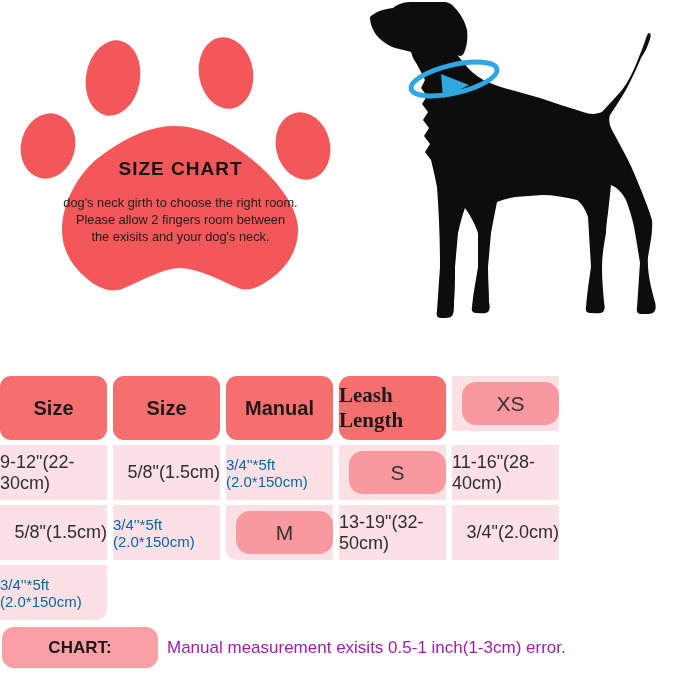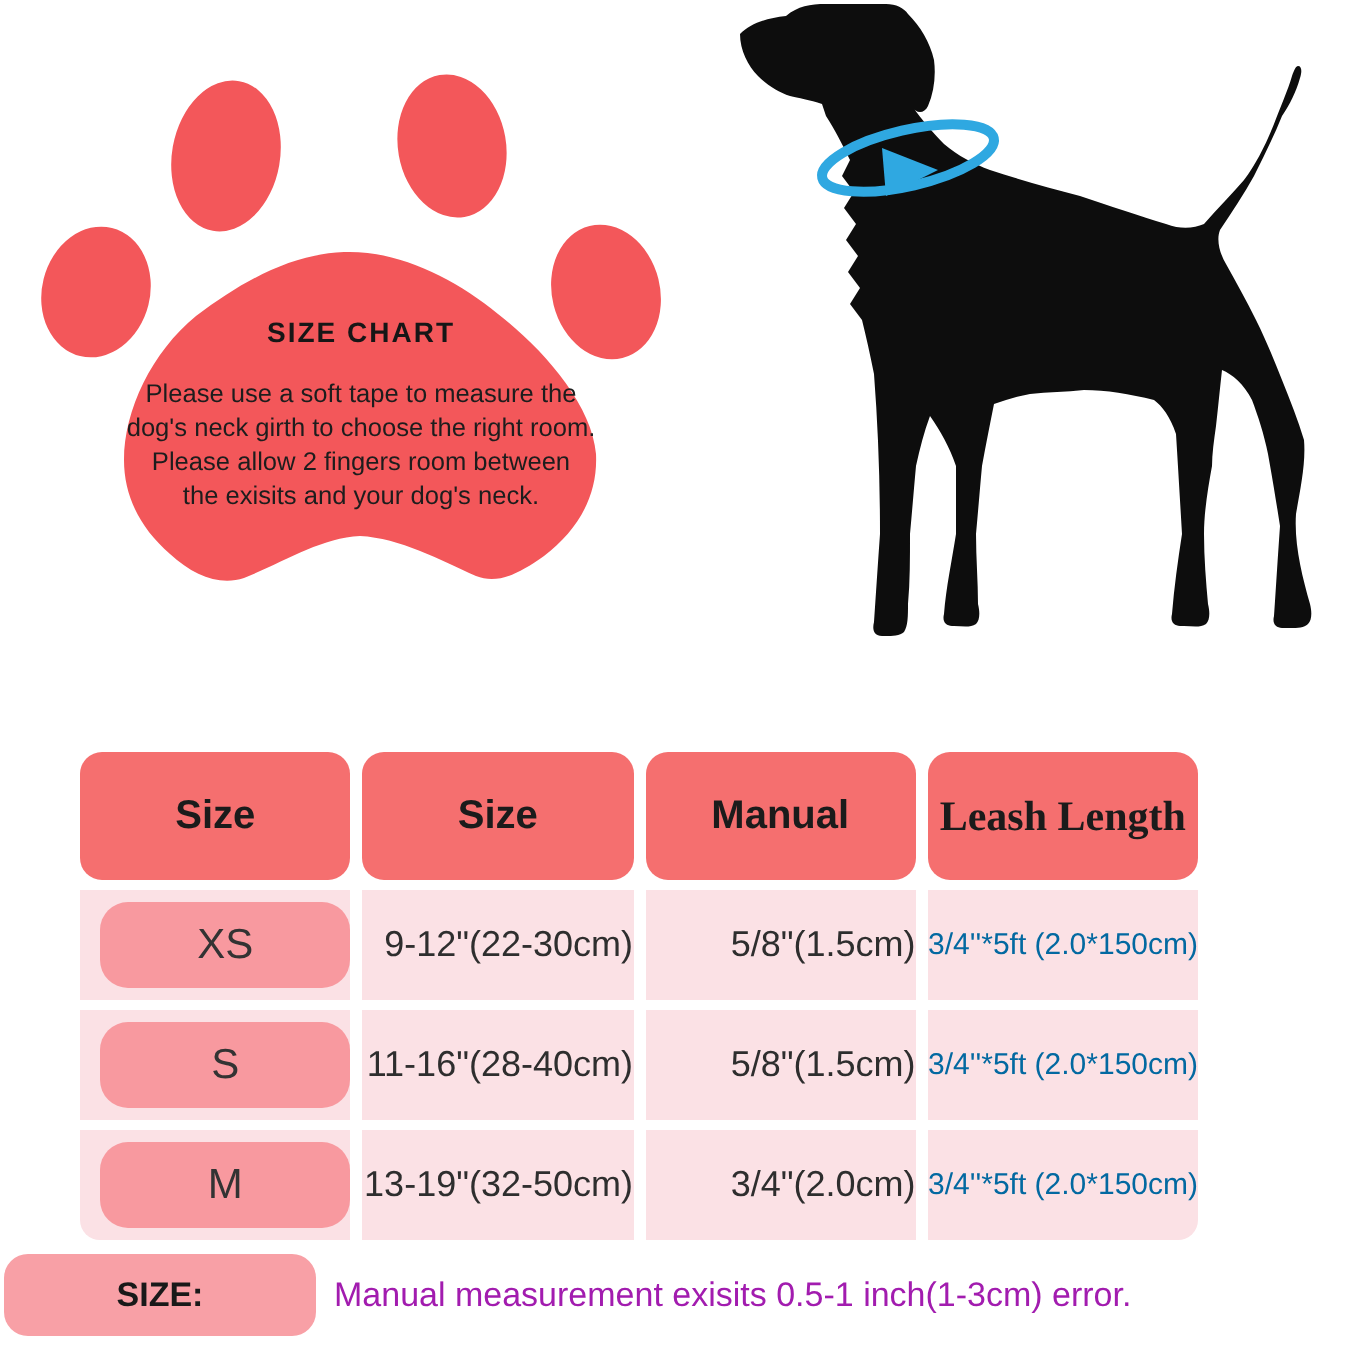--- a/index.html
+++ b/index.html
@@ -7,30 +7,30 @@
     width:679px;height:673px;position:relative;background:#ffffff;
     font-family:"Liberation Sans",sans-serif;color:#222;overflow:hidden;
   }
   
   .paw-wrap{position:absolute;left:0;top:0;width:360px;height:340px;}
   .paw-wrap svg{position:absolute;left:0;top:0;}
   .paw-text{
     position:absolute;left:48px;top:158px;width:265px;text-align:center;
   }
   .paw-title{
-    font-size:14px;font-weight:bold;letter-spacing:1px;color:#161616;
+    font-size:19px;font-weight:bold;letter-spacing:1px;color:#161616;
     margin-bottom:14px;
   }
   .paw-line{font-size:12.8px;line-height:17px;color:#1d1d1d;}
   .dog-wrap{position:absolute;left:355px;top:0;width:324px;height:340px;}
   
   .size-table{
     position:absolute;left:0;top:376px;width:559px;
-    display:grid;grid-template-columns:repeat(4,1fr);
-    column-gap:6px;row-gap:5px;padding-left:40px;
+    display:grid;grid-template-columns:repeat(5,1fr);
+    column-gap:6px;row-gap:5px;
   }
   .th{
     height:64px;border-radius:11px;background:#F56F6F;
     display:flex;align-items:center;justify-content:center;
     font-size:20px;font-weight:bold;color:#1b1b1b;
   }
   .th.serif{font-family:"Liberation Serif",serif;font-size:21px;}
   .td{
     height:55px;background:#FBE1E5;
     display:flex;align-items:center;justify-content:flex-end;
@@ -74,21 +74,20 @@
                C70,264 62,248 62,230 Z"></path>
 
       <ellipse cx="48" cy="146" rx="27" ry="33" transform="rotate(14 48 146)"></ellipse>
       <ellipse cx="113" cy="78" rx="27" ry="38" transform="rotate(10 113 78)"></ellipse>
       <ellipse cx="226" cy="73" rx="27" ry="36" transform="rotate(-10 226 73)"></ellipse>
       <ellipse cx="303" cy="146" rx="27" ry="34" transform="rotate(-14 303 146)"></ellipse>
     </g>
   </svg>
   <div class="paw-text">
     <div class="paw-title">SIZE CHART</div>
-    <div class="paw-line">Please use a soft tape to measure the</div>
     <div class="paw-line">dog's neck girth to choose the right room.</div>
     <div class="paw-line">Please allow 2 fingers room between</div>
     <div class="paw-line">the exisits and your dog's neck.</div>
   </div>
 </div>
 
 <div class="dog-wrap">
   <svg width="324" height="340" viewBox="0 0 324 340">
 
     <path fill="#0D0D0D" d="M15,17
@@ -196,15 +195,15 @@
 
   <div class="td" style="border-bottom-left-radius:10px;">
     <div class="size-pill">M</div>
   </div>
   <div class="td">13-19"(32-50cm)</div>
   <div class="td">3/4"(2.0cm)</div>
   <div class="td leash" style="border-bottom-right-radius:10px;">3/4''*5ft (2.0*150cm)</div>
 </div>
 
 <div class="note-row">
-  <div class="note-pill">SIZE:</div>
+  <div class="note-pill">CHART:</div>
   <div class="note-text">Manual measurement exisits 0.5-1 inch(1-3cm) error.</div>
 </div>
 
 </body></html>

